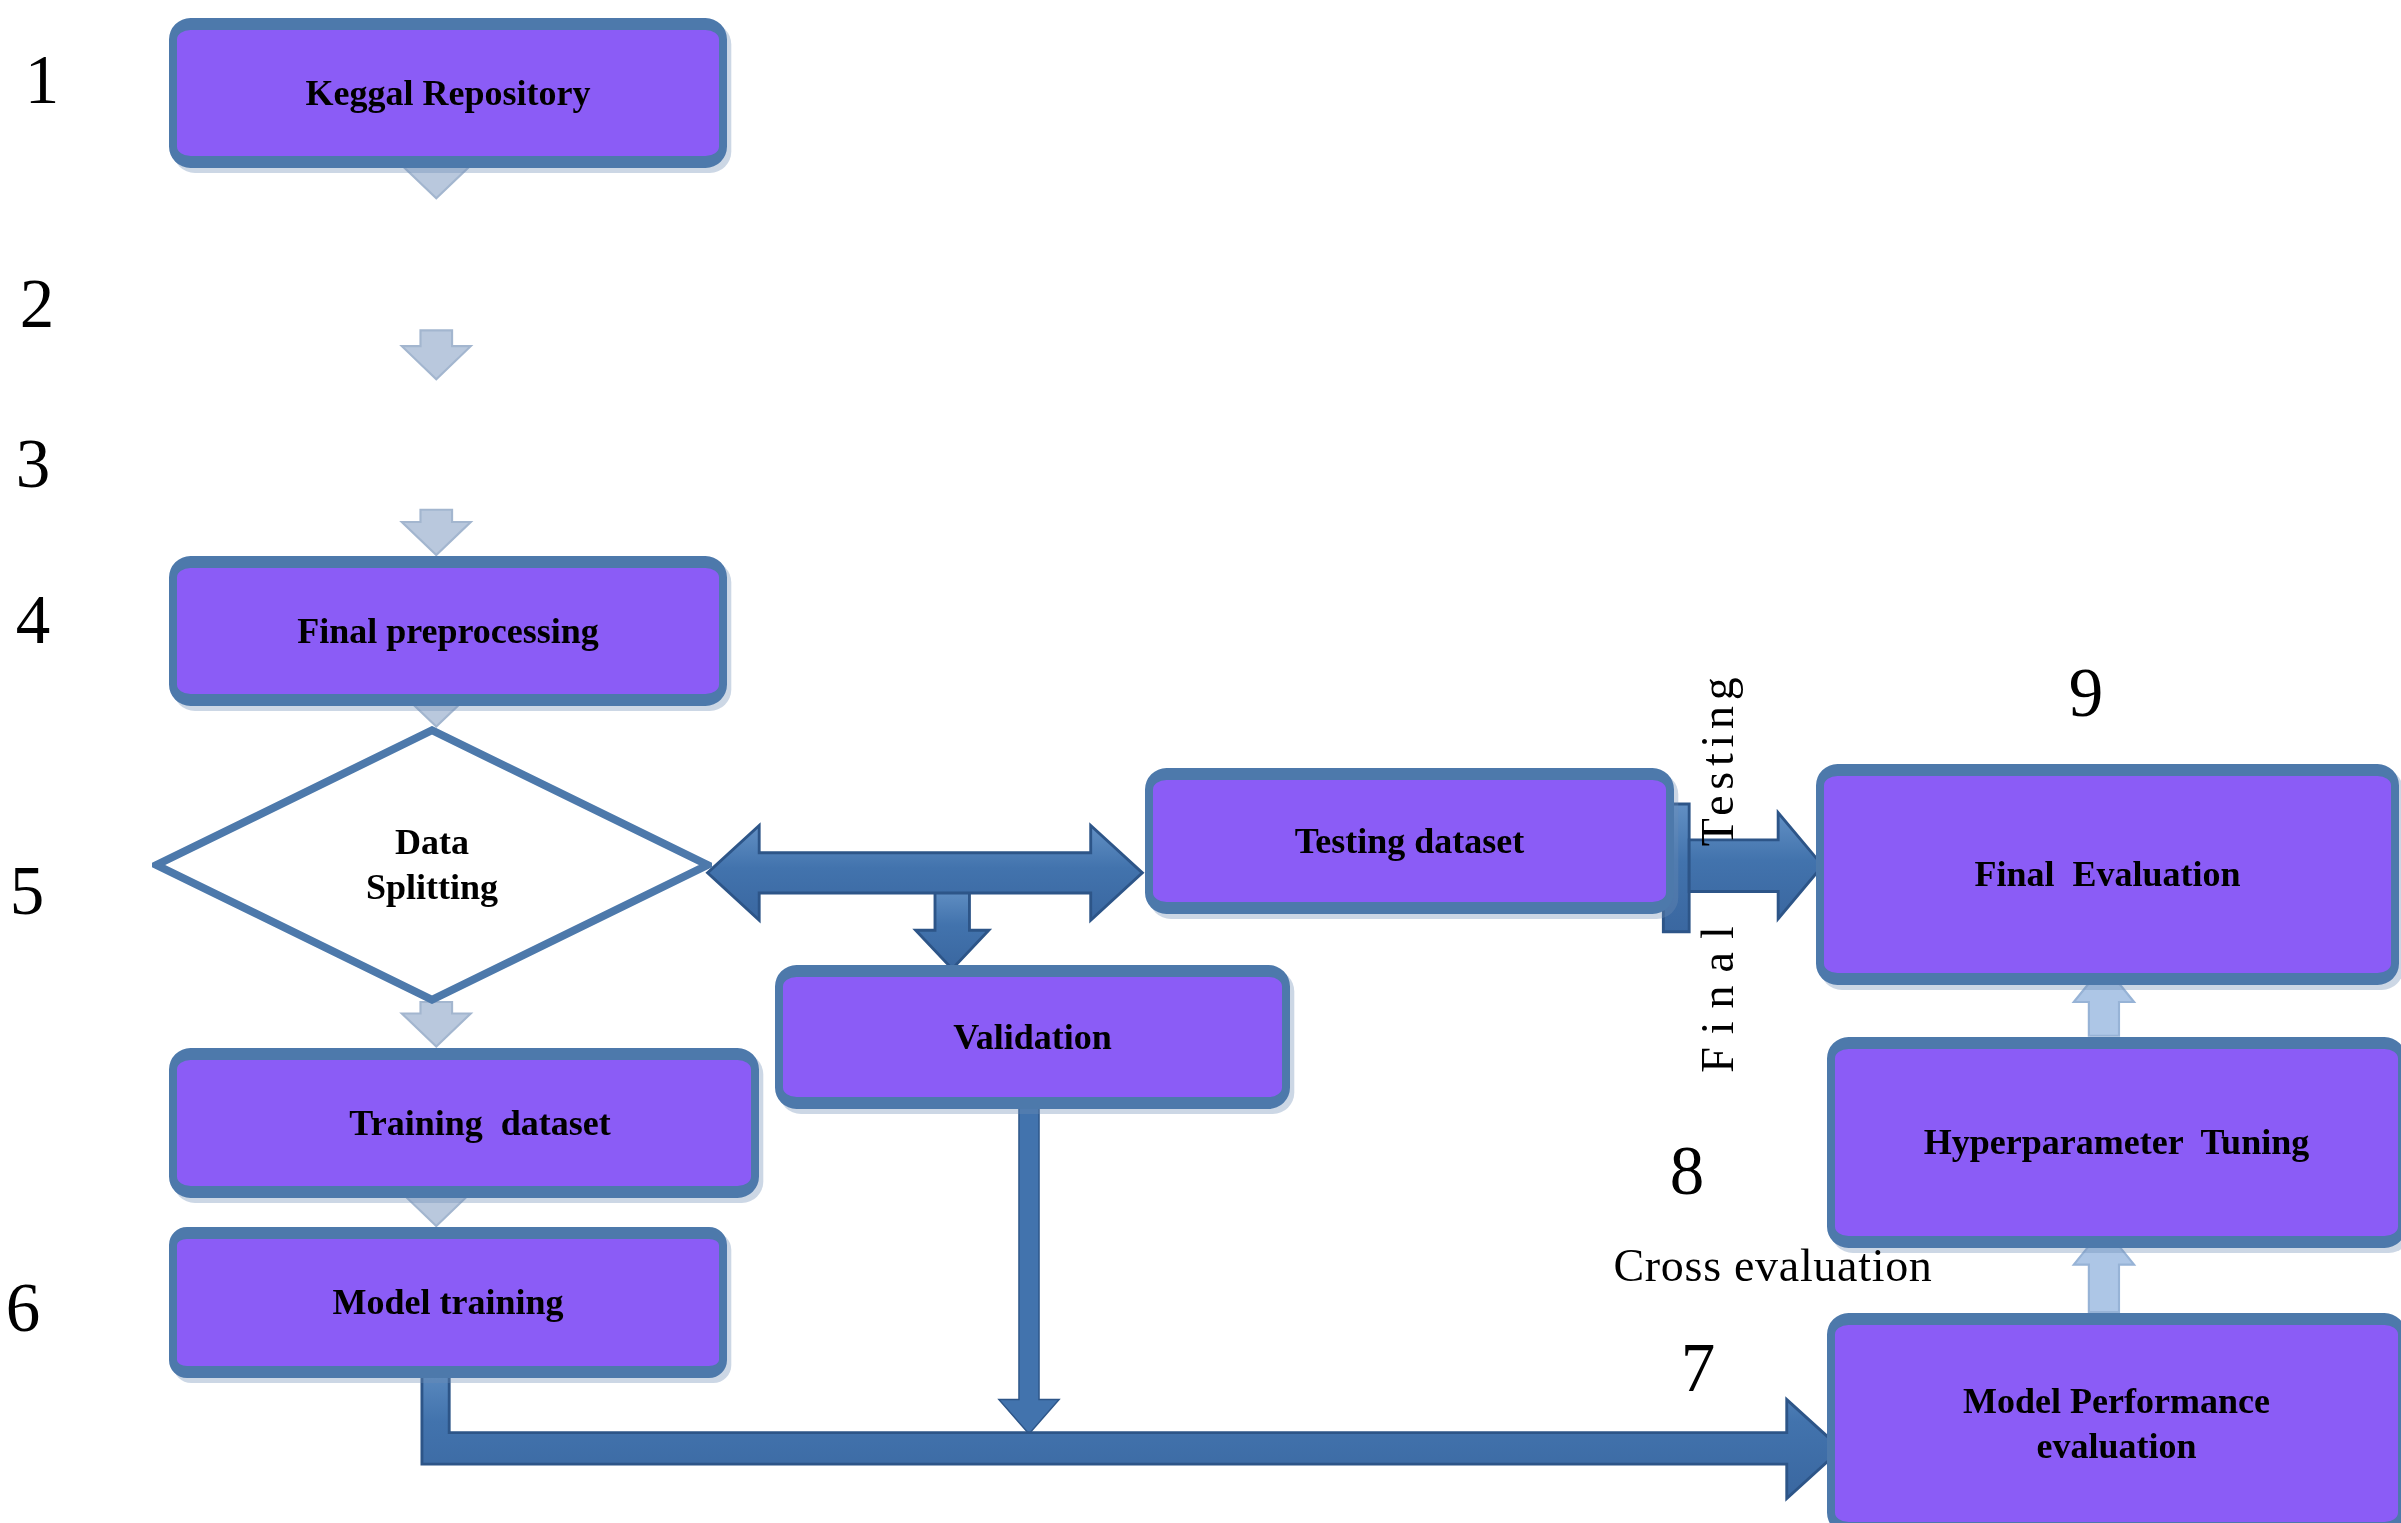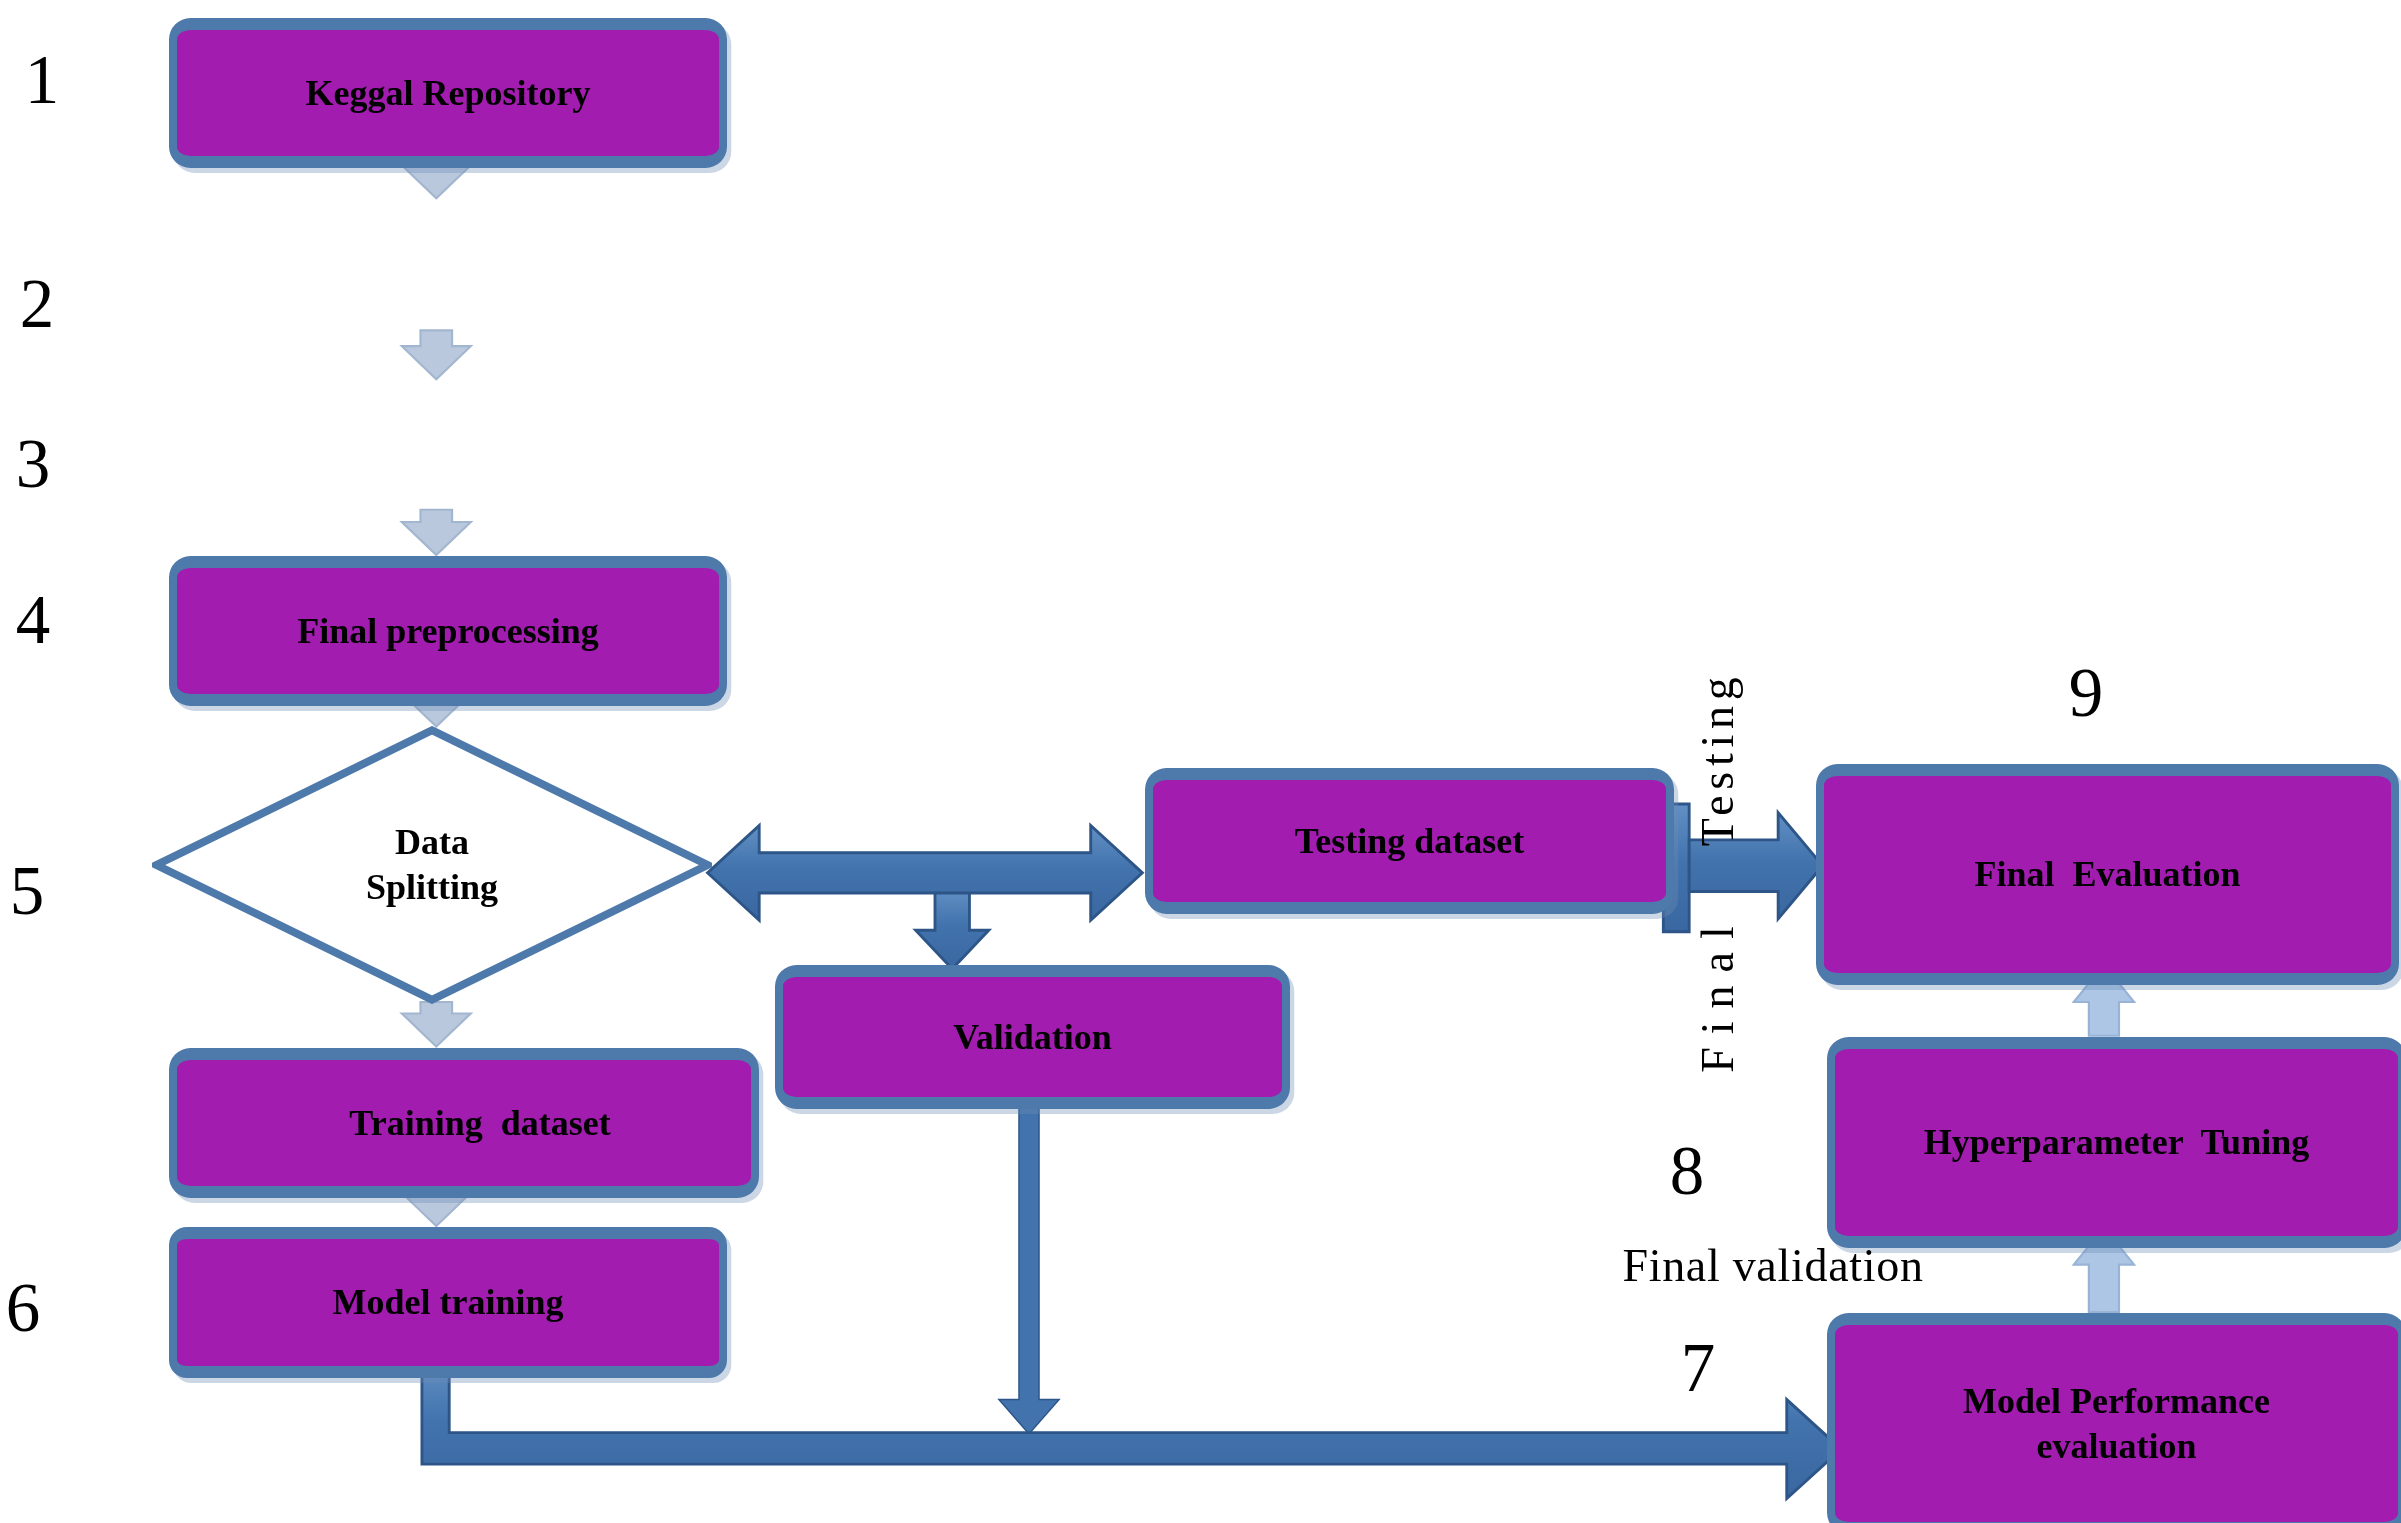--- a/index.html
+++ b/index.html
@@ -18,21 +18,21 @@
   .arrow-dark{fill:url(#gdark);stroke:var(--arrow_dark_edge);stroke-width:4;}
   .arrow-thin{fill:var(--arrow_dark);stroke:var(--arrow_dark_edge);stroke-width:2;}
 
   
   .node{
     position:absolute;z-index:2;
     display:flex;align-items:center;justify-content:center;
     text-align:center;
   }
   .box{
-    background:#a21caf;
+    background:#8b5cf6;
     border:8px solid var(--box_border);
     border-top-width:12.2px;border-bottom-width:12.2px;
     border-radius:21.5px;
     box-shadow:4.3px 5px 0 0 rgba(110,140,180,0.35);
   }
   .label{
     font-weight:bold;color:var(--text);
     font-size:36px;line-height:1.25;
     white-space:pre-wrap;
   }
@@ -168,16 +168,16 @@
     <div class="label">Hyperparameter  Tuning</div>
   </div>
 
   <div class="node box" id="node-perf">
     <div class="label">Model Performance
 evaluation</div>
   </div>
 
   <div class="annot vertical" id="annot-testing">Testing</div>
   <div class="annot vertical" id="annot-final">Final</div>
-  <div class="annot" id="annot-cross">Final validation</div>
+  <div class="annot" id="annot-cross">Cross evaluation</div>
 
 </div>
 
 
 </body></html>

